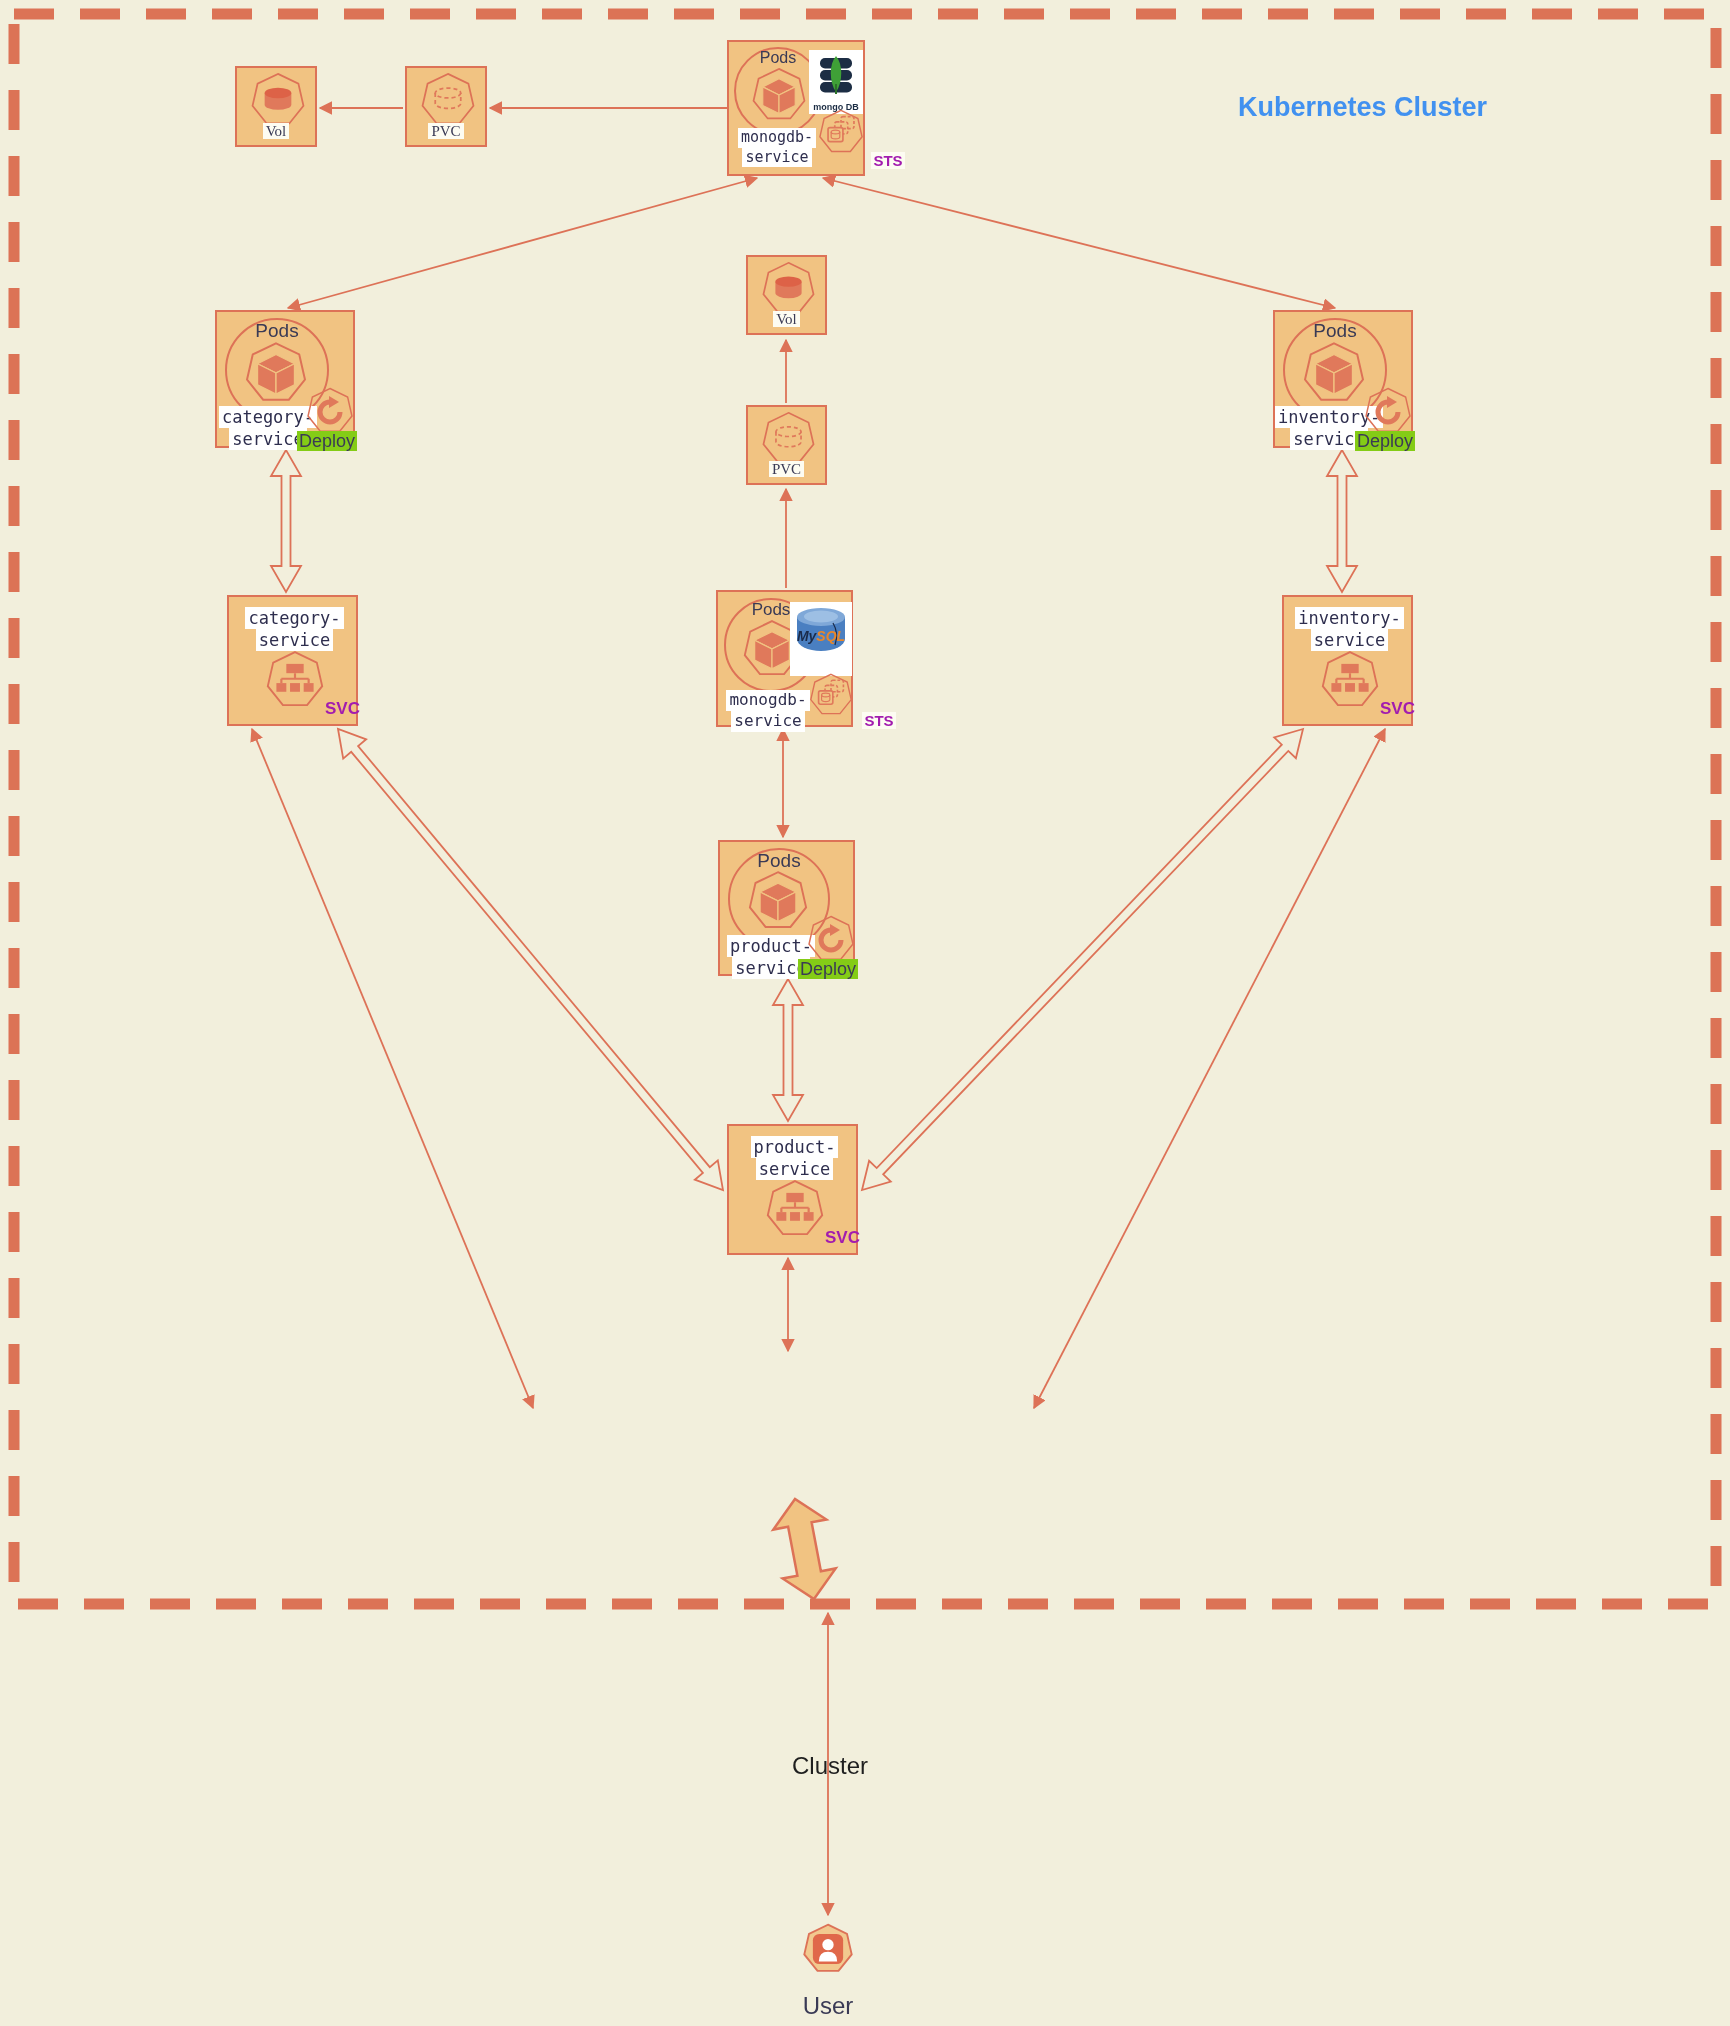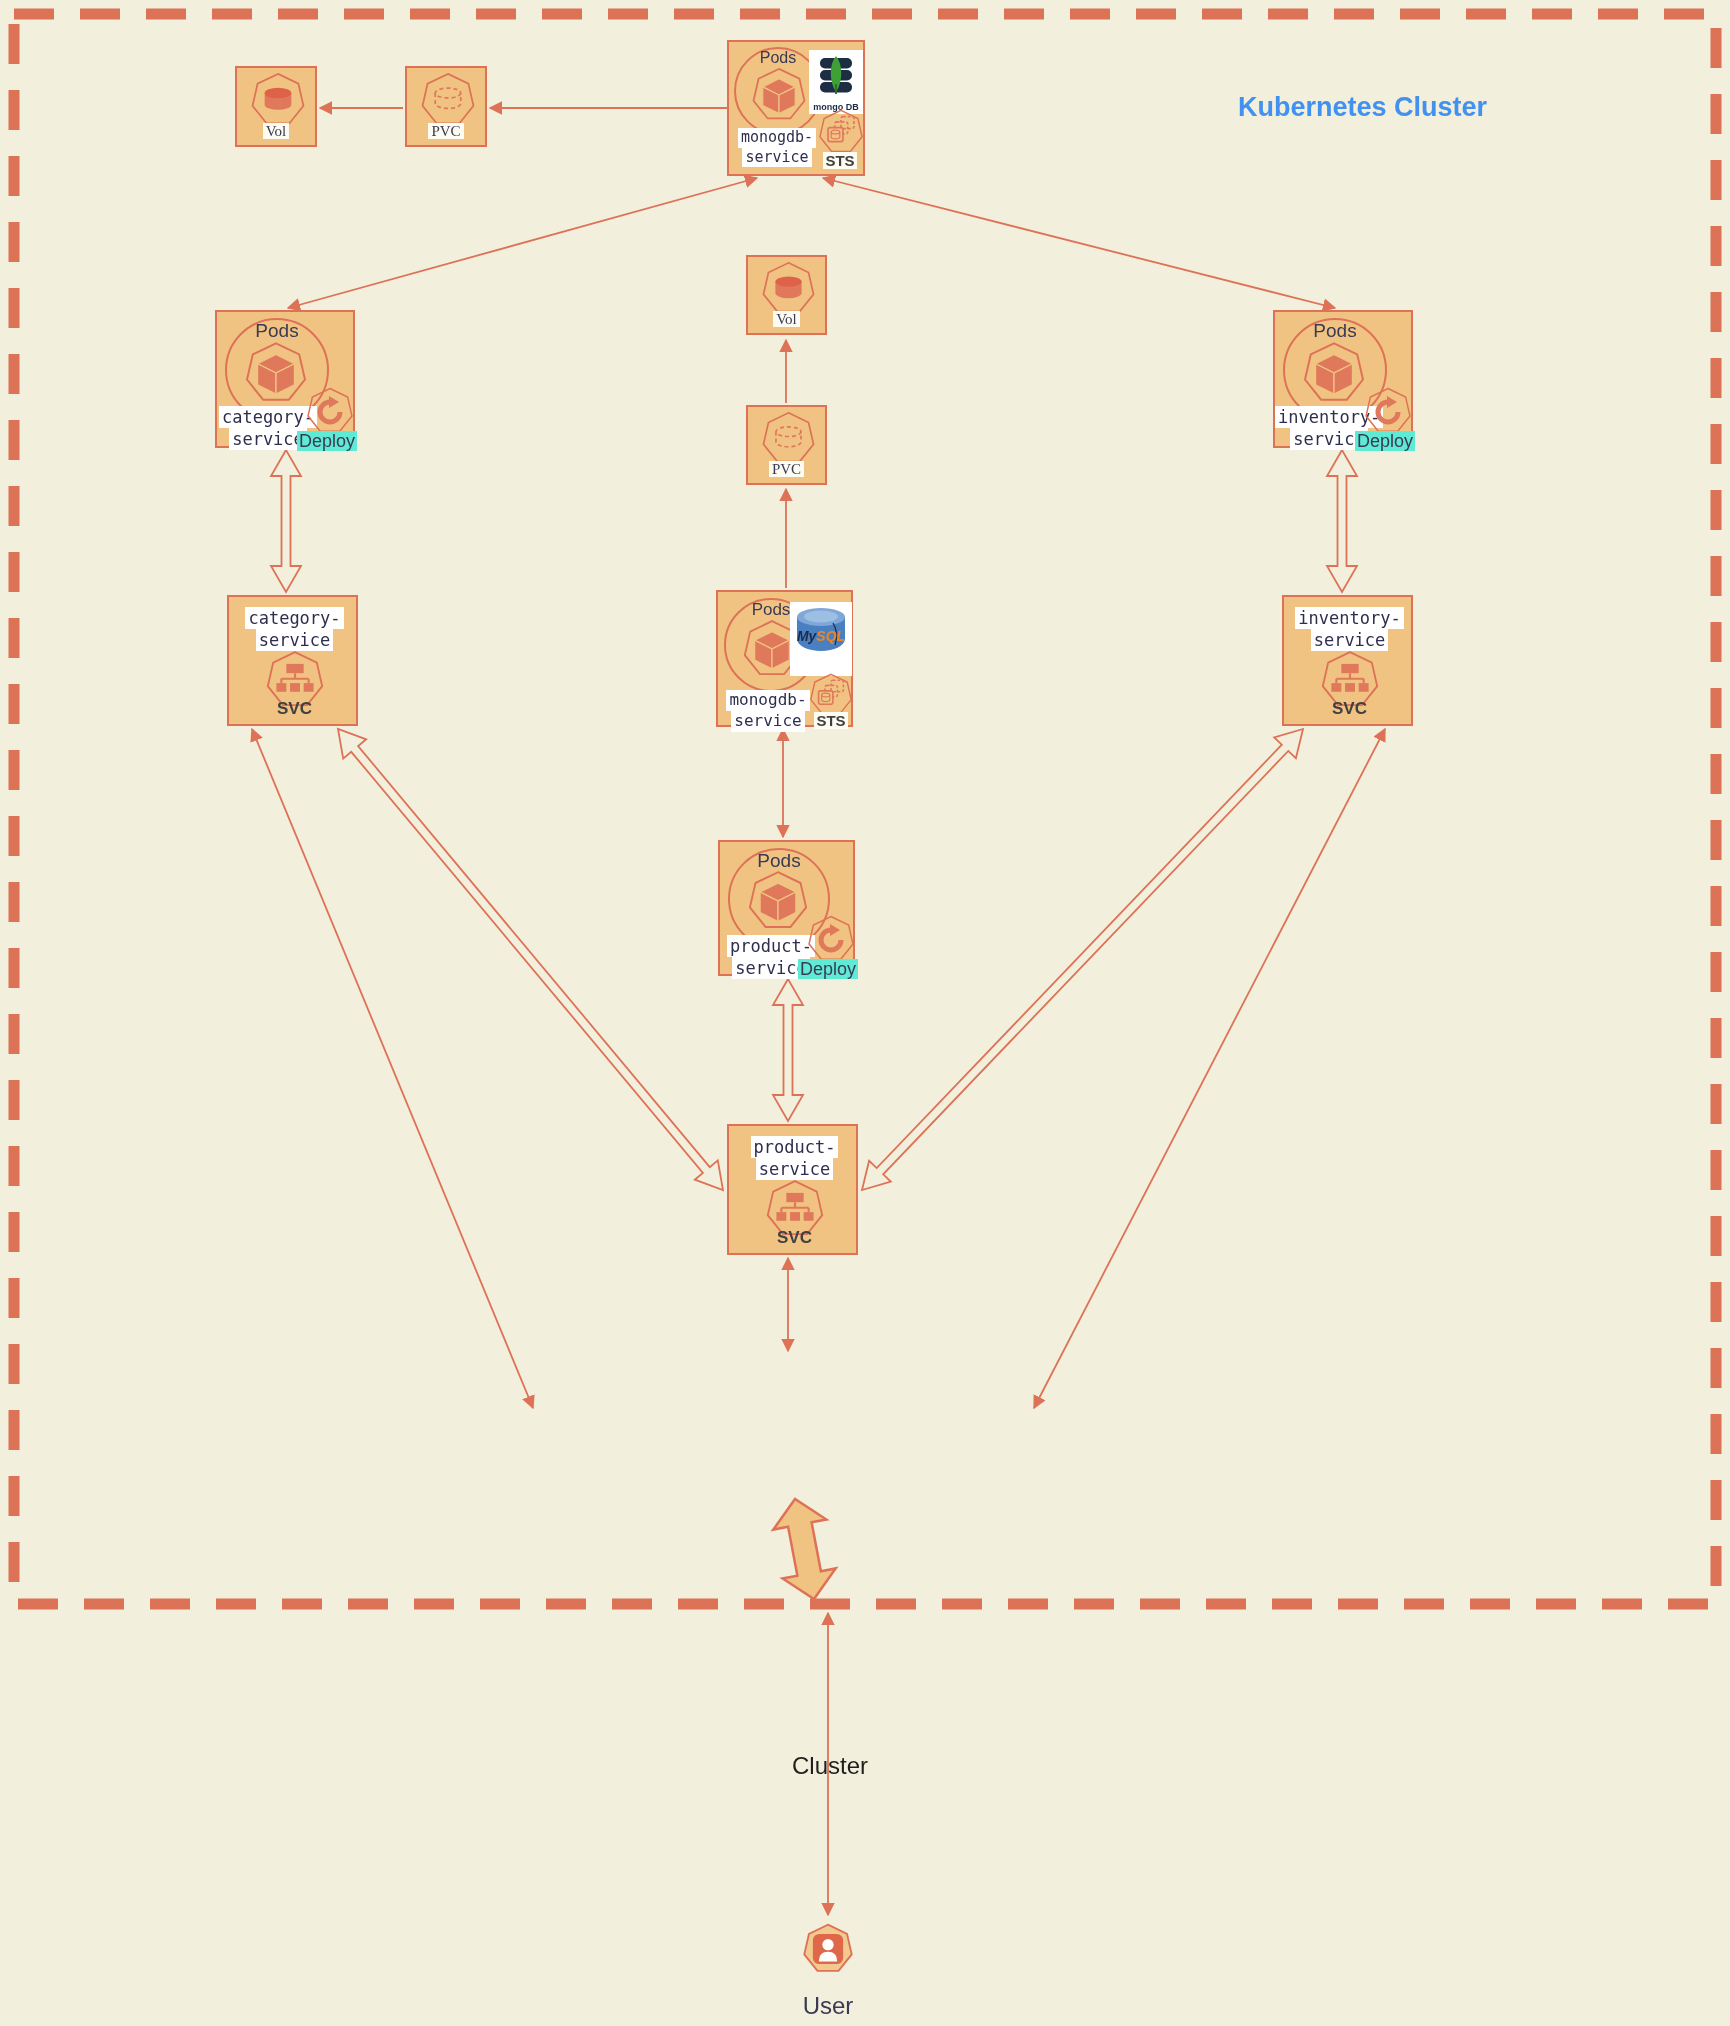--- a/index.html
+++ b/index.html
@@ -8,27 +8,27 @@
   #connector-layer{position:absolute;left:0;top:0;}
   .box{position:absolute;background:#f1c382;border:2px solid #dd7257;box-sizing:border-box;}
   .abs{position:absolute;}
   .pods-circle{position:absolute;border:2px solid #dd7257;border-radius:50%;box-sizing:border-box;}
   .pods-label{position:absolute;text-align:center;color:#3a3a55;font-size:19px;}
   .pods-label.small{font-size:16px;}
   .name-label{position:absolute;text-align:center;font-family:"DejaVu Sans Mono","Liberation Mono",monospace;
               color:#2e2e4e;font-size:17px;line-height:1.3;}
   .name-label.small{font-size:15px;}
   .name-label span{background:#ffffff;padding:0 3px;display:inline-block;}
-  .type-label{position:absolute;text-align:center;font-weight:bold;color:#404040;font-size:17px;}
+  .type-label{position:absolute;text-align:center;font-weight:bold;color:#a21caf;font-size:17px;margin-left:48px;}
   .type-label span{background:#fdfcf2;padding:0 2px;}
   .type-label.plain span{background:transparent;}
   .res-label{position:absolute;left:0;right:0;text-align:center;font-size:15px;color:#3a3a55;}
   .res-label span{background:#fdfcf2;padding:0 3px;font-family:Liberation Serif, serif;}
   .deploy-label{position:absolute;text-align:center;font-size:18px;color:#3a3a55;}
-  .deploy-label span{background:#5eead4;padding:0 2px;}
+  .deploy-label span{background:#84cc16;padding:0 2px;}
   .title-blue{position:absolute;font-weight:bold;font-size:27px;color:#4191f0;}
   .big-label{position:absolute;text-align:center;font-size:24px;color:#3a3a55;}
   .traffic{color:#1f1f1f;}
   .ingress-name{position:absolute;left:0;right:0;top:26px;text-align:center;}
   .ingress-name span{background:#0d1f33;color:#9fc3e3;font-family:"DejaVu Sans Mono","Liberation Mono",monospace;
                      font-size:19px;padding:1px 5px;}
   .logo{position:absolute;background:#ffffff;}
   .logo .logo-text{position:absolute;left:0;right:0;bottom:2px;text-align:center;
                    font-weight:bold;color:#1c2d44;font-size:9px;}
   .mysql-text{position:absolute;left:0;right:0;top:26px;text-align:center;font-size:14px;font-weight:bold;font-style:italic;}

